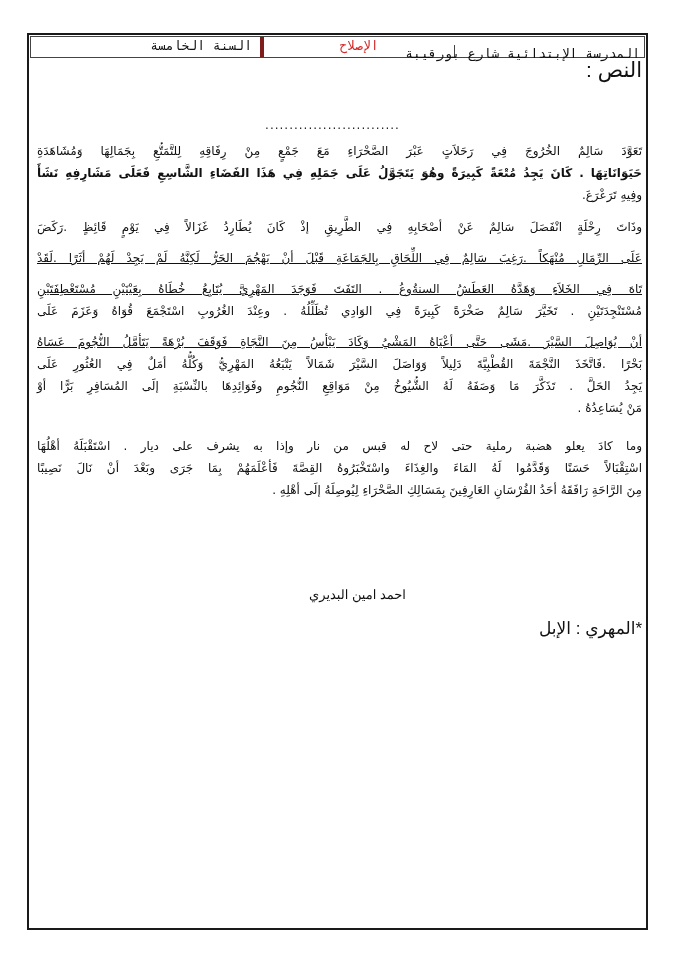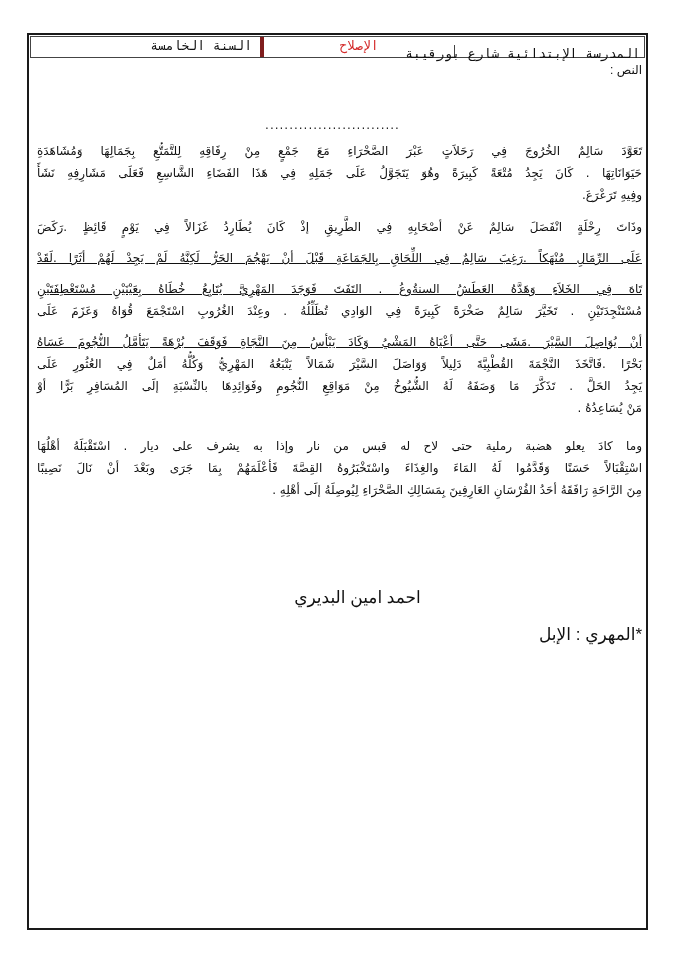--- a/index.html
+++ b/index.html
@@ -43,21 +43,21 @@
       padding: 0 4px;
       white-space: nowrap;
       box-sizing: border-box;
     }
     .hcell.school { width: 190px; text-align: left; border-left: 1px solid #444; margin-top: 8px; }
     .hcell.title { width: 194px; text-align: center; border-left: 4px solid #7f1d1d; color: #d42b2b; }
     .hcell.level { flex: 1; text-align: right; padding-right: 8px; }
 
     .label-text {
       font-family: "Liberation Sans", sans-serif;
-      font-size: 12px;
+      font-size: 21px;
       margin: 2px 4px 16px 0;
       line-height: 20px;
     }
     .title-dots {
       text-align: center;
       font-size: 12px;
       letter-spacing: 1px;
       margin-top: 38px;
       color: #222;
       direction: ltr;
@@ -79,21 +79,21 @@
     }
     .para .ln.last {
       text-align-last: right;
     }
     .p1 { margin-top: 8px; }
     .p2 { margin-top: 10px; }
     .p2 .ln.gap { margin-top: 9px; text-decoration: underline; }
     .p3 { margin-top: 16px; }
     .author {
       font-family: "Liberation Sans", sans-serif;
-      font-size: 17px;
+      font-size: 13px;
       text-align: center;
       margin-top: 86px;
       padding-left: 40px;
     }
     .footnote {
       font-family: "Liberation Sans", sans-serif;
       font-size: 17px;
       text-align: right;
       margin: 16px 4px 0 0;
     }
@@ -107,21 +107,21 @@
     <div class="hcell title" style="color: rgb(212, 43, 43);">الإصلاح</div>
     <div class="hcell level">السنة الخامسة</div>
   </div>
 
   <div class="label-text">النص :</div>
 
   <div class="title-dots">............................</div>
 
   <div class="para p1">
     <span class="ln" style="display: block;">تَعَوَّدَ سَالِمٌ الخُرُوجَ فِي رَحَلاَتٍ عَبْرَ الصَّحْرَاءِ مَعَ جَمْعٍ مِنْ رِفَاقِهِ لِلتَّمَتُّعِ بِجَمَالِهَا وَمُشَاهَدَةِ</span>
-    <span class="ln" style="display: block;">حَيَوَانَاتِهَا . كَانَ يَجِدُ مُتْعَةً كَبِيرَةً وهُوَ يَتَجَوَّلُ عَلَى جَمَلِهِ فِي هَذَا الفَضَاءِ الشَّاسِعِ فَعَلَى مَشَارِفِهِ نَشَأَ</span>
+    <span class="ln" style="display: block; font-weight: bold;">حَيَوَانَاتِهَا . كَانَ يَجِدُ مُتْعَةً كَبِيرَةً وهُوَ يَتَجَوَّلُ عَلَى جَمَلِهِ فِي هَذَا الفَضَاءِ الشَّاسِعِ فَعَلَى مَشَارِفِهِ نَشَأَ</span>
     <span class="ln last" style="display: block;">وفِيهِ تَرَعْرَعَ.</span>
   </div>
 
   <div class="para p2">
     <span class="ln" style="display: block;">وذَاتَ رِحْلَةٍ انْفَصَلَ سَالِمٌ عَنْ أصْحَابِهِ فِي الطَّرِيقِ إذْ كَانَ يُطَارِدُ غَزَالاً فِي يَوْمٍ قَائِظٍ .رَكَضَ</span>
     <span class="ln gap" style="display: block;">عَلَى الرِّمَالِ مُنْهَكاً .رَغِبَ سَالِمٌ فِي اللِّحَاقِ بِالجَمَاعَةِ قَبْلَ أنْ يَهْجُمَ الحَرُّ لَكِنَّهُ لَمْ يَجِدْ لَهُمْ أثَرًا .لَقَدْ</span>
     <span class="ln gap" style="display: block;">تَاهَ فِي الخَلاَءِ وَهَدَّهُ العَطَشُ السنةُوعُ . التَفَتَ فَوَجَدَ المَهْرِيَّ يُتَابِعُ خُطَاهُ بِعَيْنَيْنِ مُسْتَعْطِفَتَيْنِ</span>
     <span class="ln" style="display: block;">مُسْتَنْجِدَتَيْنِ . تَخَيَّرَ سَالِمٌ صَخْرَةً كَبِيرَةً فِي الوَادِي تُظَلِّلُهُ . وعِنْدَ الغُرُوبِ اسْتَجْمَعَ قُوَاهُ وَعَزَمَ عَلَى</span>
     <span class="ln gap" style="display: block;">أنْ يُوَاصِلَ السَّيْرَ .مَشَى حَتَّى أعْيَاهُ المَشْيُ وَكَادَ يَيْأسُ مِنَ النَّجَاةِ فَوَقَفَ بُرْهَةً يَتَأمَّلُ النُّجُومَ عَسَاهُ</span>
     <span class="ln" style="display: block;">بَحْرًا .فَاتَّخَذَ النَّجْمَةَ القُطْبِيَّةَ دَلِيلاً وَوَاصَلَ السَّيْرَ شَمَالاً يَتْبَعُهُ المَهْرِيُّ وَكُلُّهُ أمَلٌ فِي العُثُورِ عَلَى</span>

